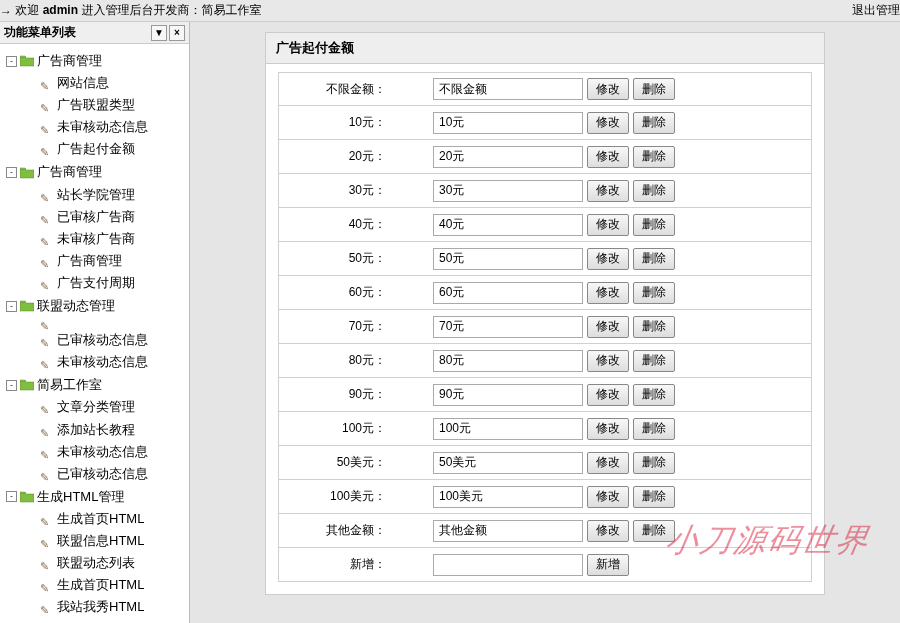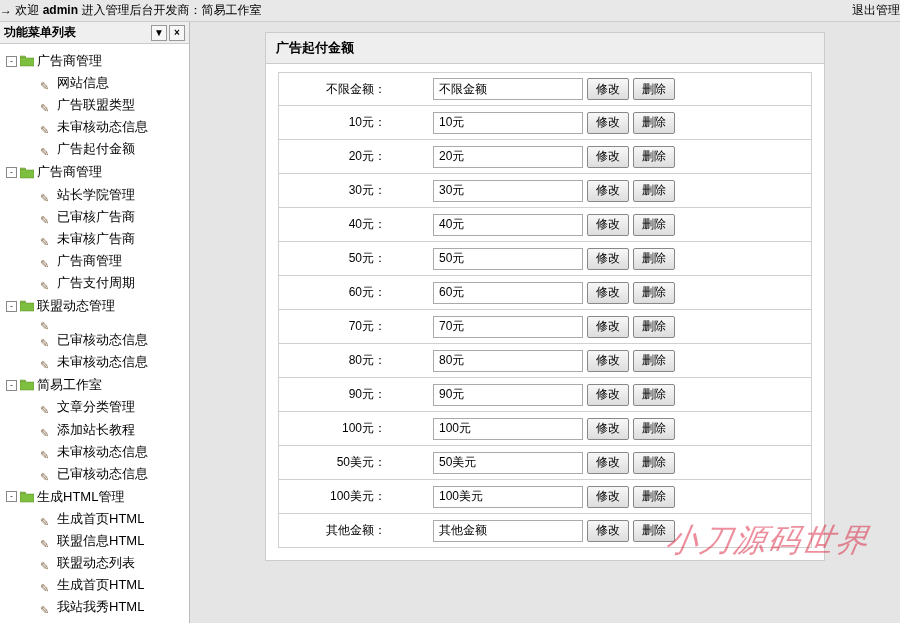--- a/index.html
+++ b/index.html
@@ -397,17 +397,24 @@
             </div>
           </div>
           <div class="form-row">
             <div class="label-cell"><span>其他金额</span><span>：</span></div>
             <div class="input-cell">
               <input class="text-input" type="text" value="其他金额" style="">
               <button class="btn">修改</button>
               <button class="btn">删除</button>
             </div>
           </div>
+          <div class="form-row">
+            <div class="label-cell"><span>新增</span><span>：</span></div>
+            <div class="input-cell">
+              <input class="text-input" type="text" style="">
+              <button class="btn">新增</button>
+            </div>
+          </div>
         </div>
     </div>
     <div class="watermark">小刀源码世界</div>
   </div>
 </div>
 
 </body></html>

